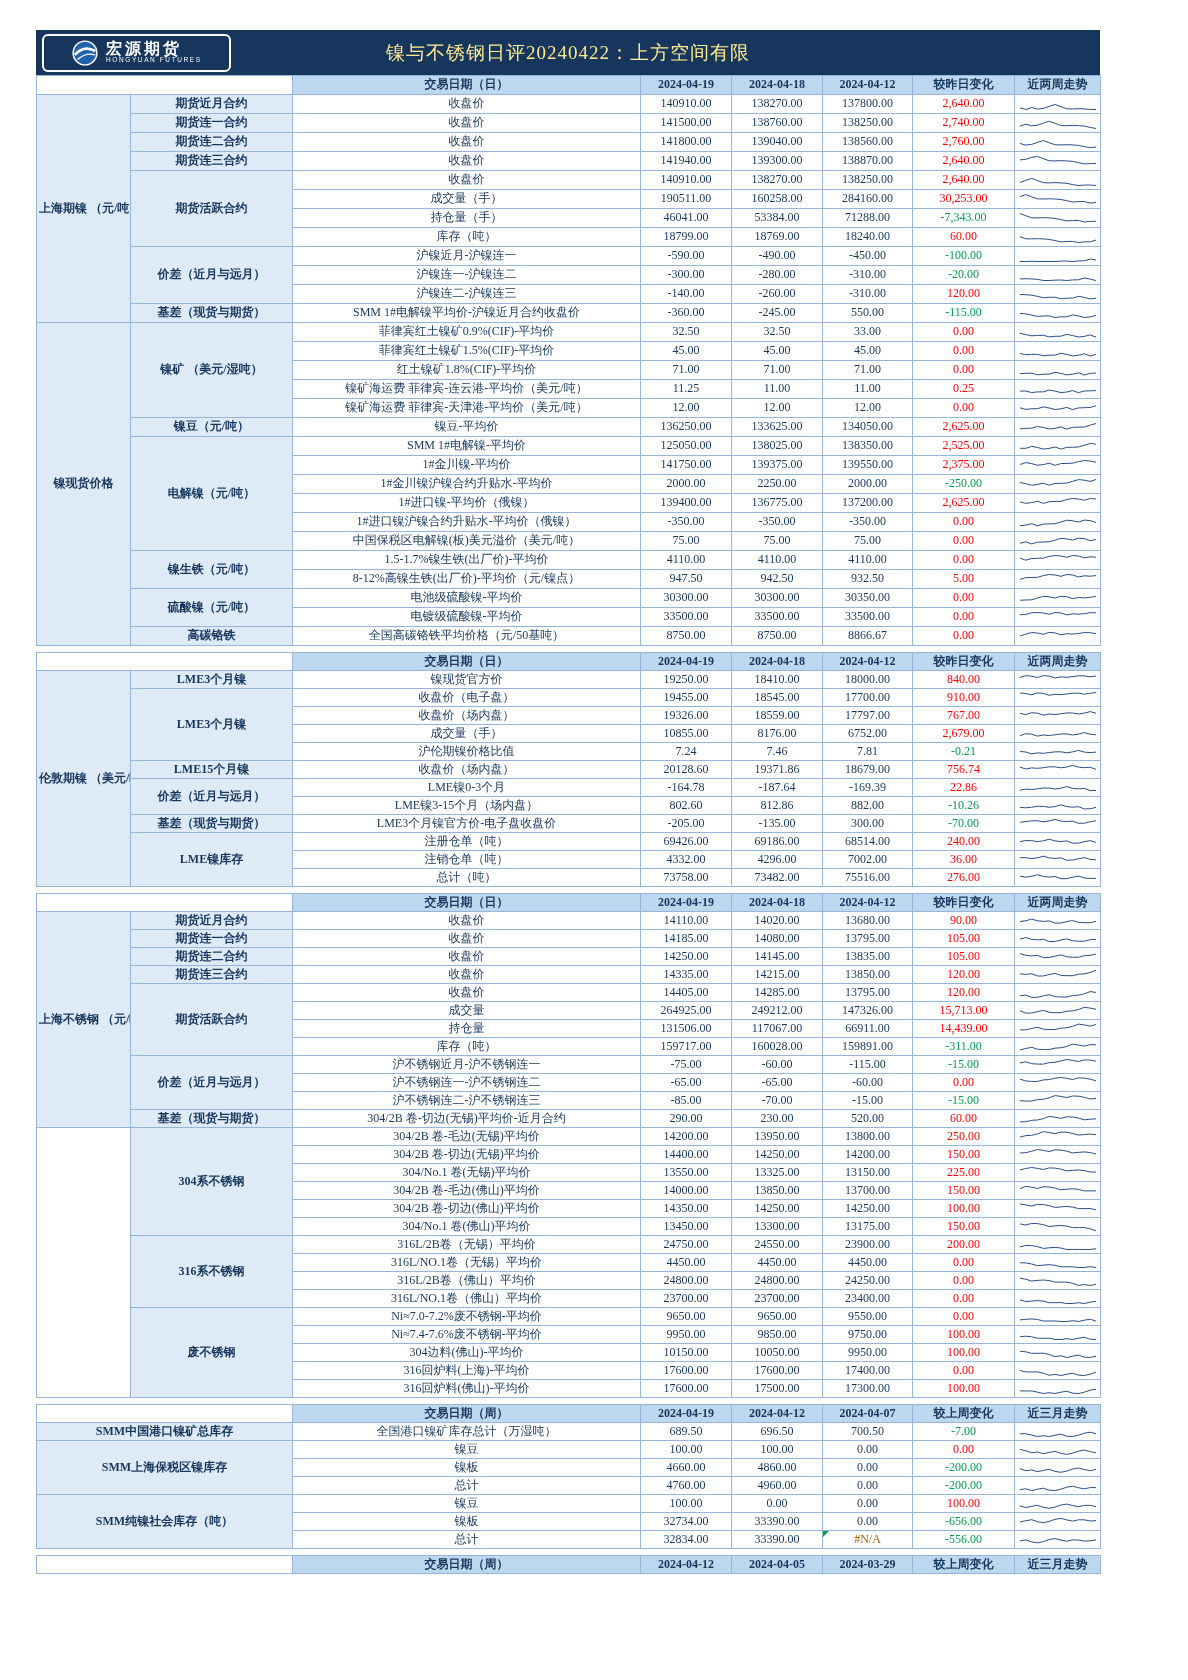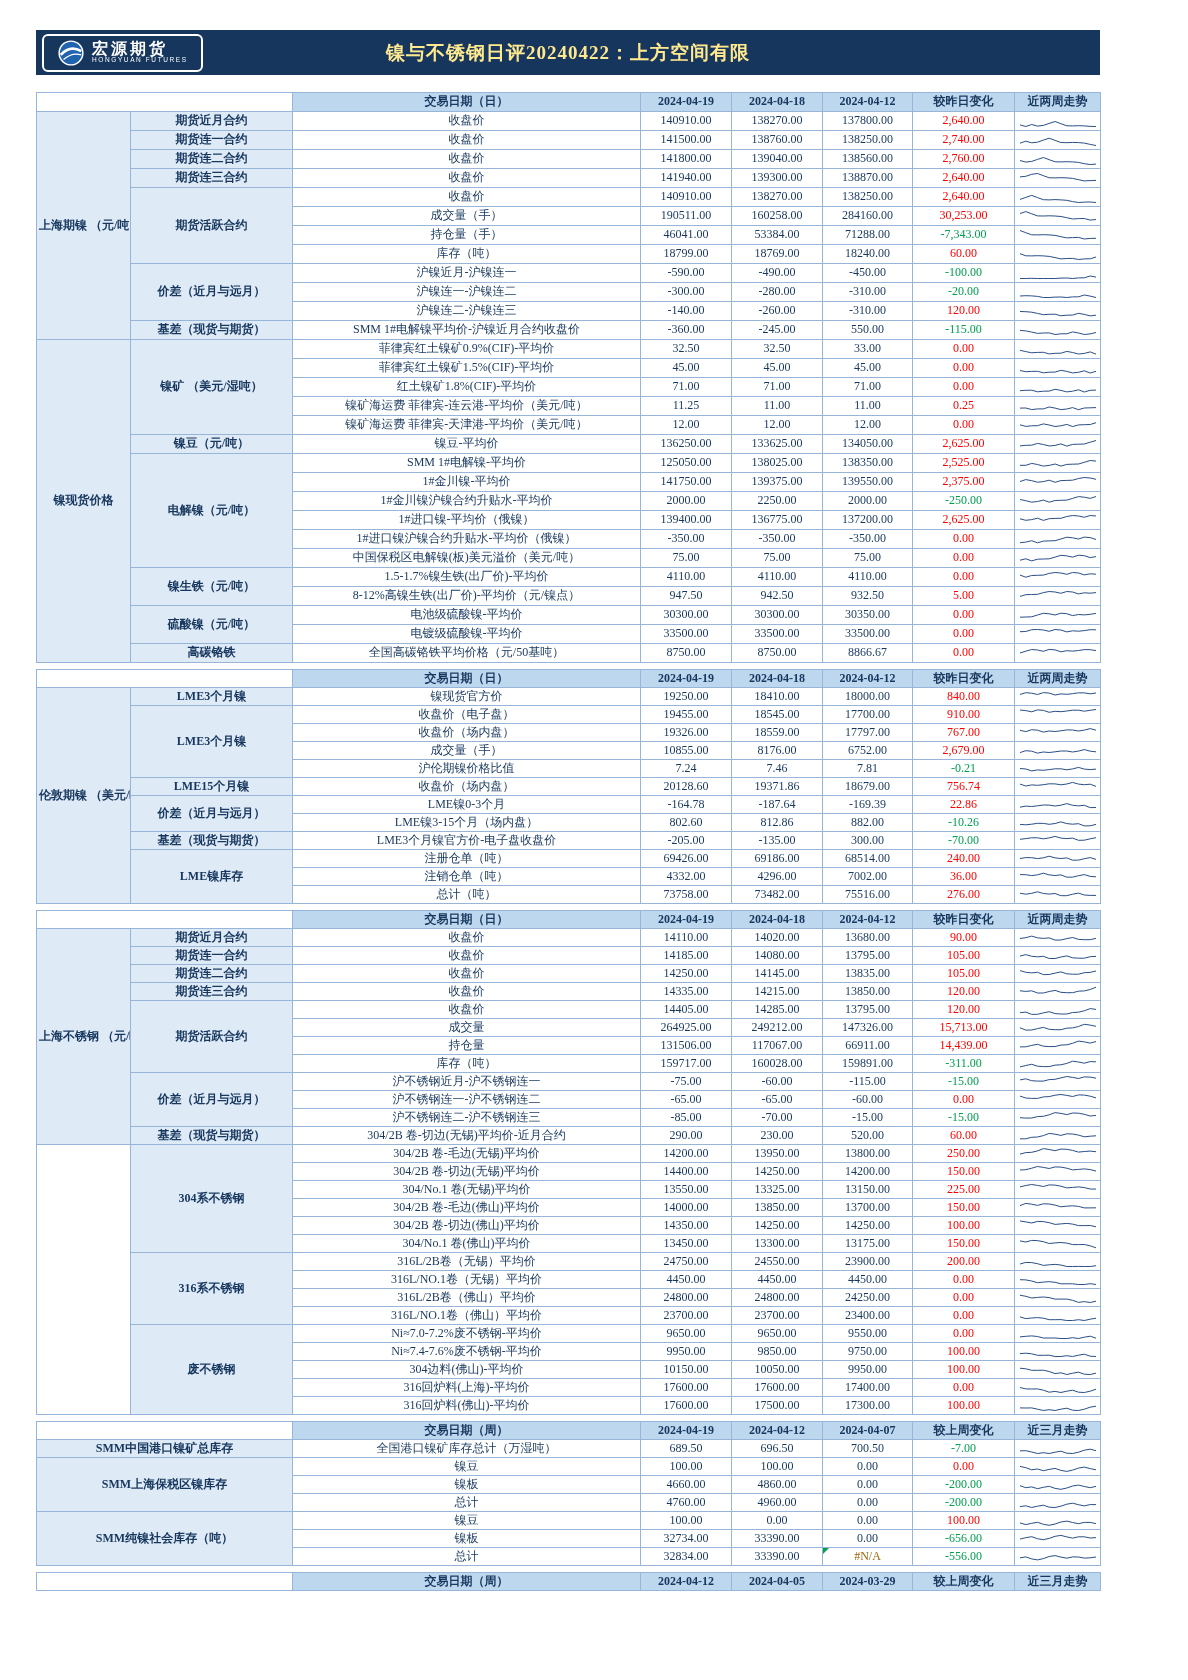--- a/index.html
+++ b/index.html
@@ -10,33 +10,33 @@
   }
   .page { width:1188px; height:1680px; padding:30px 0 0 36px; }
 
   .banner {
     width:1064px; height:45px; background:var(--banner_bg,#17365D);
     position:relative; display:flex; align-items:center;
   }
   .logo-box {
     display:flex; align-items:center; gap:7px;
     border:2px solid #ffffff; border-radius:6px;
-    padding:2px 13px; margin-left:6px; height:38px; z-index:2;
+    padding:2px 27px; margin-left:6px; height:38px; z-index:2;
   }
   .logo-text-wrap { display:flex; flex-direction:column; line-height:1.05; }
   .logo-cn { color:#ffffff; font-weight:bold; font-size:16px; letter-spacing:3px;
              font-family:"Liberation Sans","DejaVu Sans",sans-serif; }
   .logo-en { color:#ffffff; font-size:6.5px; letter-spacing:1.6px;
              font-family:"Liberation Sans","DejaVu Sans",sans-serif; }
   .banner-title {
     position:absolute; left:0; right:0; text-align:center;
-    color:var(--banner_title,#FFE98F); font-weight:bold; font-size:19px; letter-spacing:1px;
+    color:var(--banner_title,#FFE98F); font-weight:normal; font-size:19px; letter-spacing:1px;
   }
 
-  .table-area { margin-top:17px; }
+  .table-area { margin-top:0; }
   table.grid { border-collapse:collapse; table-layout:fixed; width:1064px; margin-bottom:6px; }
   table.grid td {
     border:1px solid var(--border,#96B5D8);
     text-align:center; vertical-align:middle;
     color:var(--text,#17375E); font-size:12px; line-height:1.15;
     padding:0 2px; overflow:hidden; white-space:nowrap;
   }
   table.rh19 td { height:19px; }
   table.rh18 td { height:18px; }
   table.rh29 td { height:18px; }

